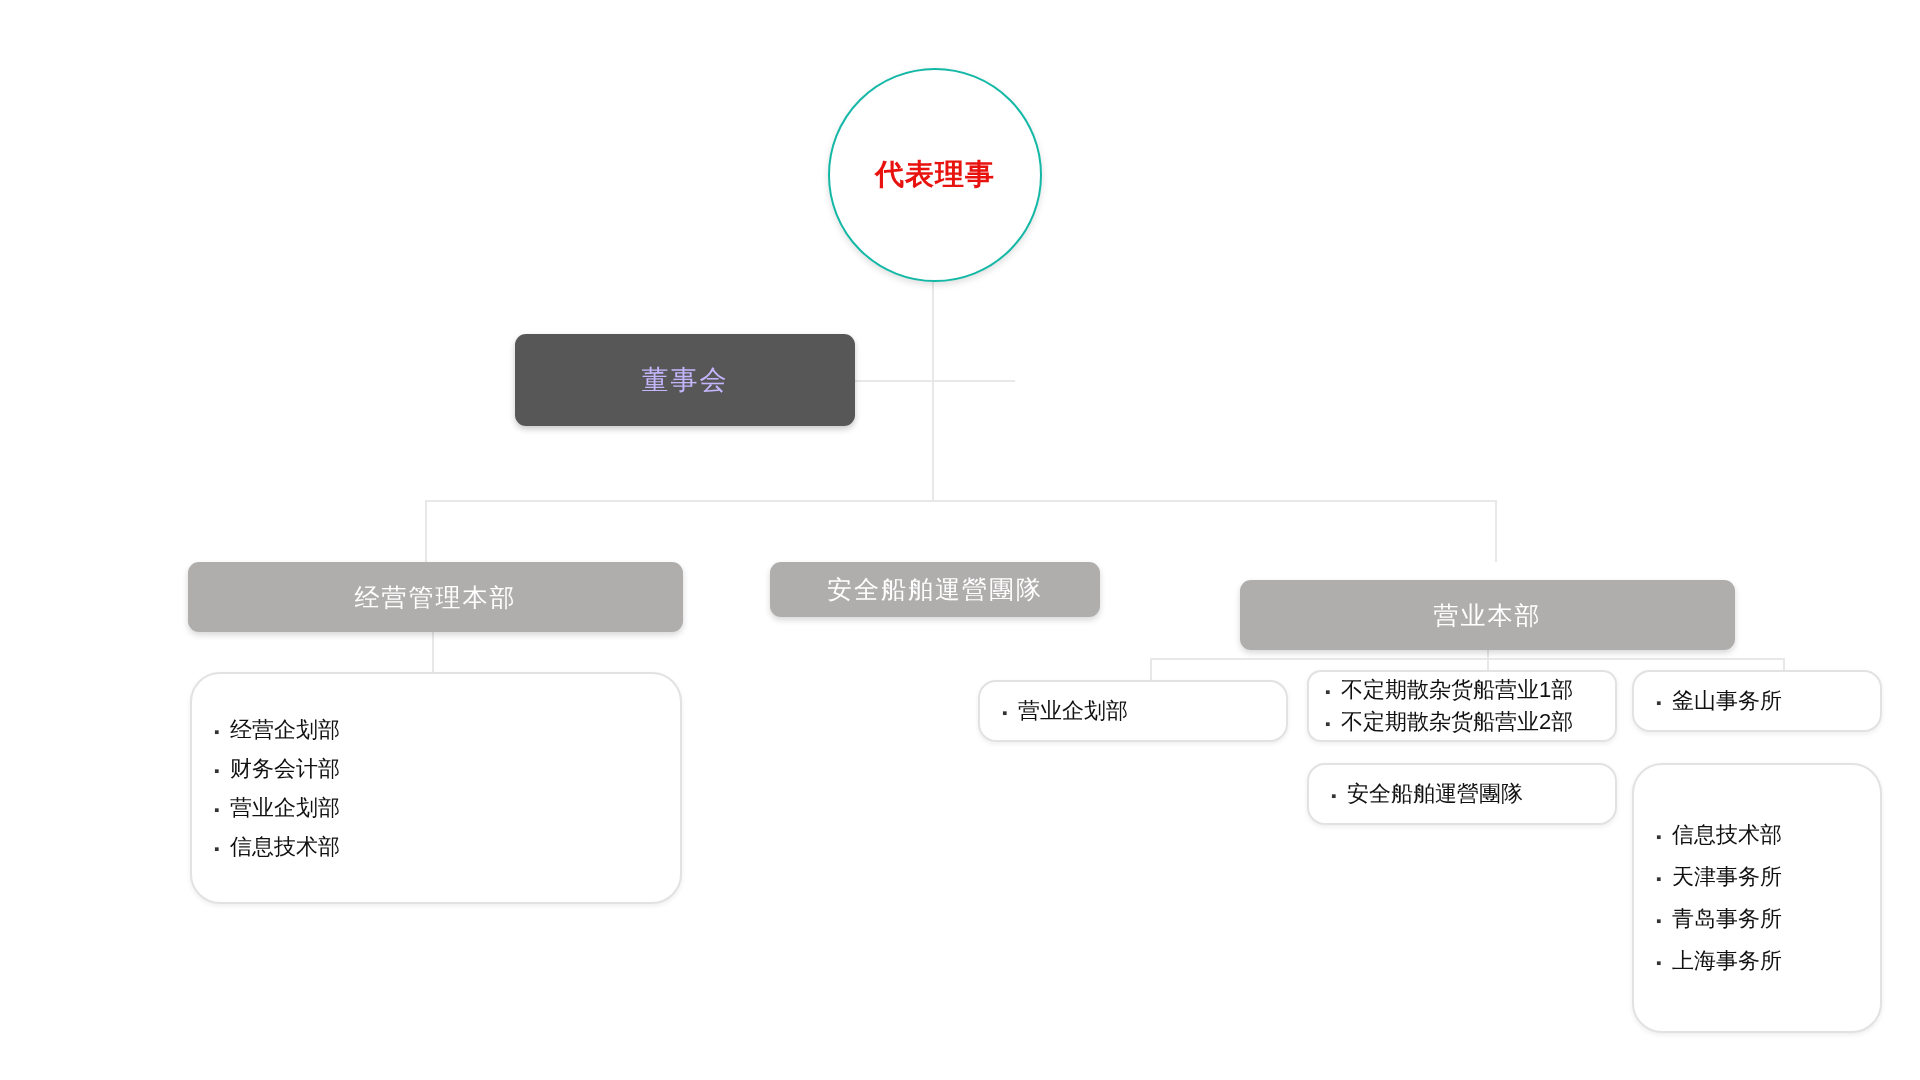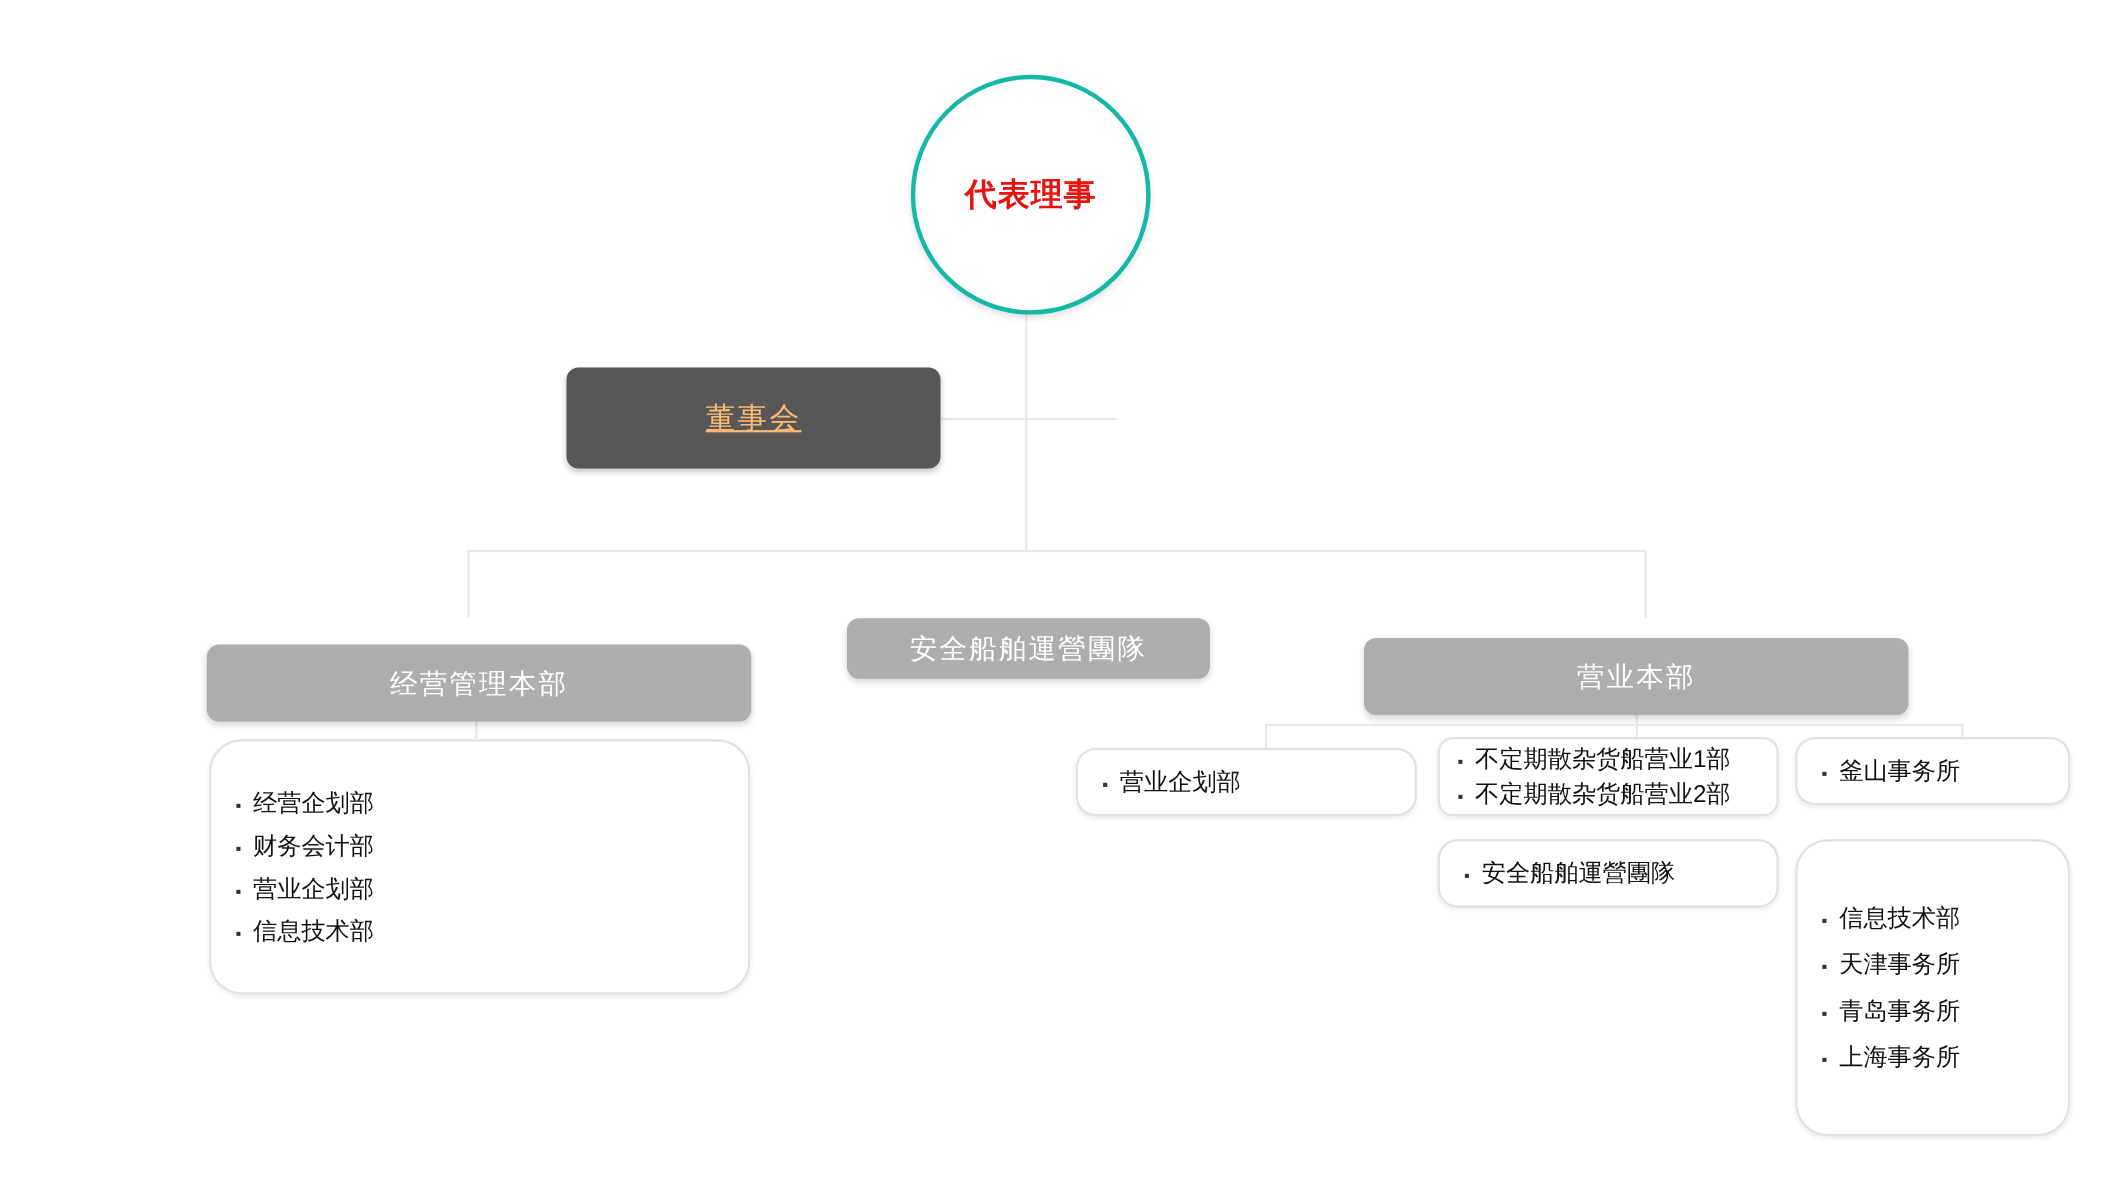--- a/index.html
+++ b/index.html
@@ -30,21 +30,21 @@
 
   
   .root-circle {
     position: absolute;
     left: 828px;
     top: 68px;
     width: 210px;
     height: 210px;
     border-radius: 50%;
     background: #ffffff;
-    border: 4px solid #14b8a6;
+    border: 2px solid #14b8a6;
     box-shadow: 0 3px 7px rgba(0,0,0,0.13);
     display: flex;
     align-items: center;
     justify-content: center;
   }
   .root-circle .label {
     color: #e8130f;
     font-weight: bold;
     font-size: 29px;
     letter-spacing: 1px;
@@ -53,25 +53,24 @@
 
   
   .box-dark {
     position: absolute;
     background: #575757;
     border-radius: 11px;
     box-shadow: 0 3px 6px rgba(0,0,0,0.22);
     display: flex;
     align-items: center;
     justify-content: center;
-    color: #fdba74;
+    color: #c4b5fd;
     font-size: 27px;
     letter-spacing: 2px;
     white-space: nowrap;
-    text-decoration: underline;
   }
 
   
   .box-gray {
     position: absolute;
     background: #b0adad;
     border-radius: 11px;
     box-shadow: 0 3px 6px rgba(0,0,0,0.16);
     display: flex;
     align-items: center;
@@ -136,21 +135,21 @@
 
   <div class="root-circle">
     <span class="label">代表理事</span>
   </div>
 
   <div class="box-dark" style="left:515px; top:334px; width:340px; height:92px;">
     <span>董事会</span>
   </div>
 
 
-  <div class="box-gray" style="left:188px; top:562px; width:495px; height:70px;margin-top:24px;">
+  <div class="box-gray" style="left:188px; top:562px; width:495px; height:70px;">
     <span>经营管理本部</span>
   </div>
 
   <div class="box-gray" style="left:770px; top:562px; width:330px; height:55px;">
     <span>安全船舶運營團隊</span>
   </div>
 
   <div class="box-gray" style="left:1240px; top:580px; width:495px; height:70px;">
     <span>营业本部</span>
   </div>

